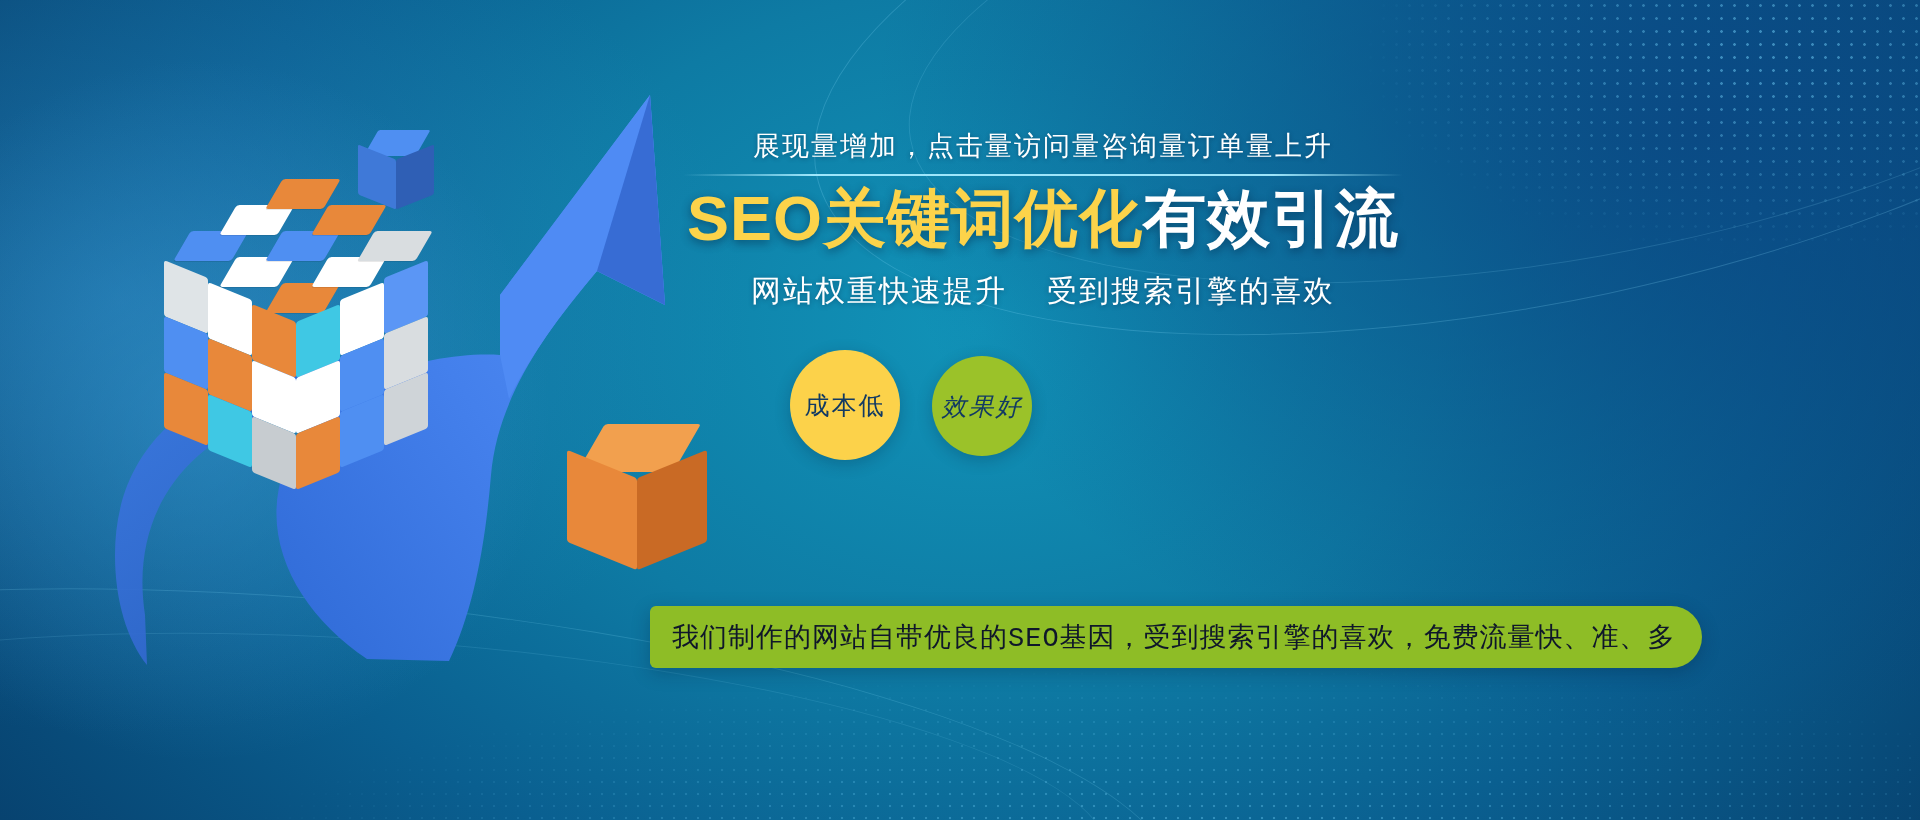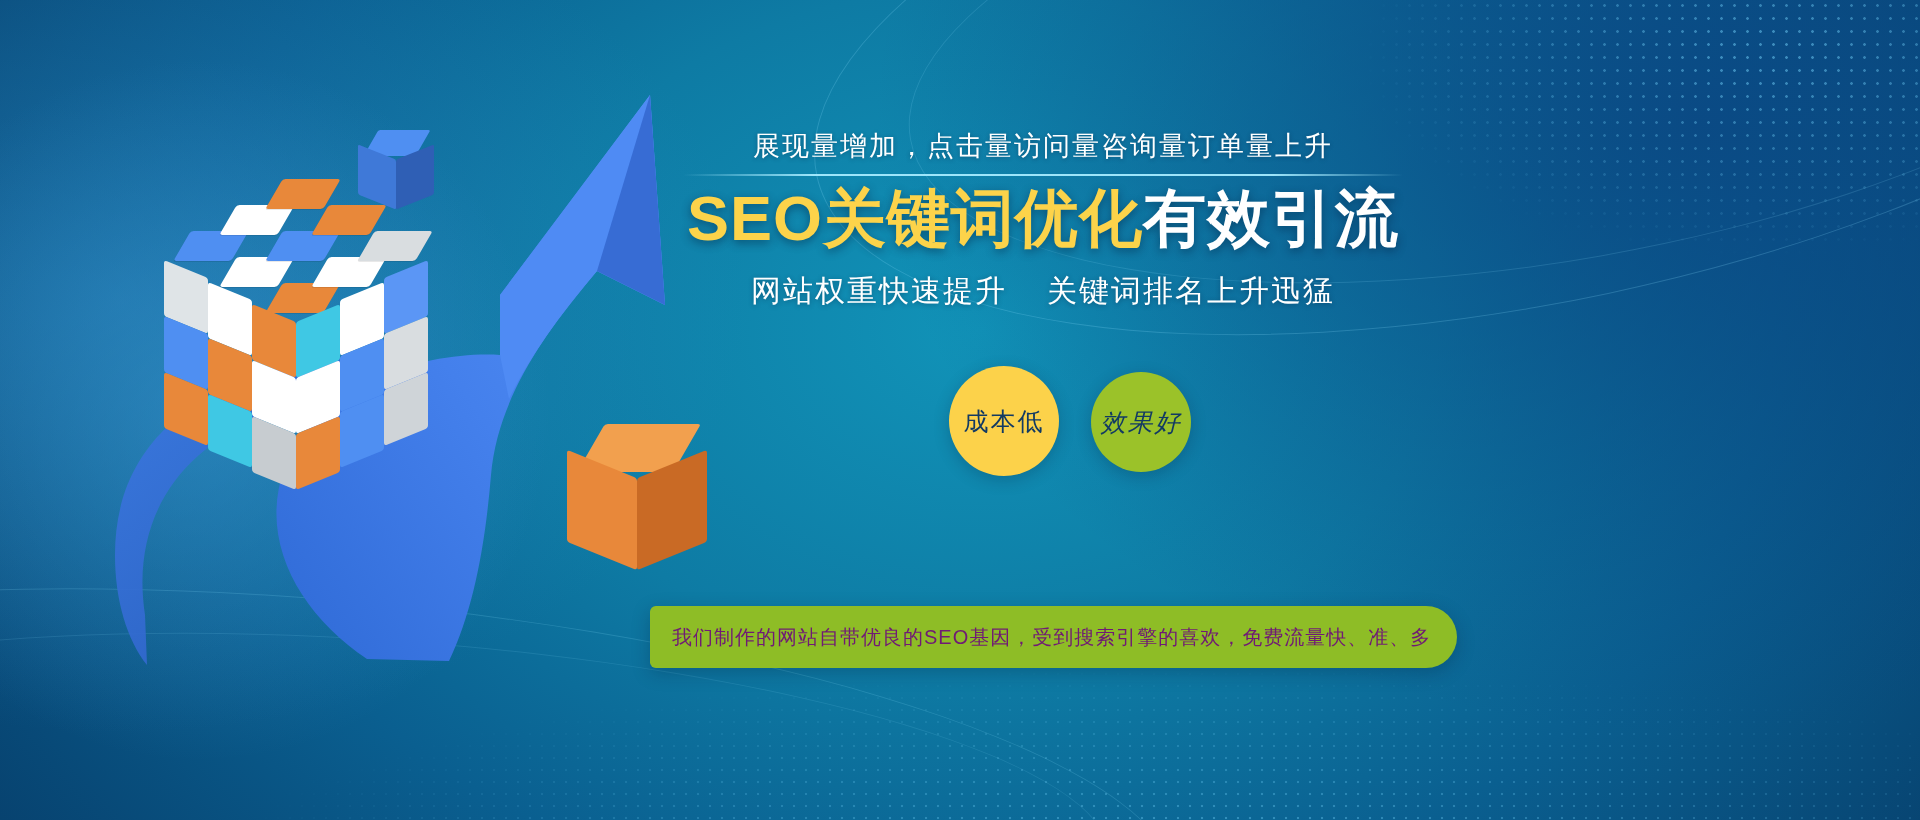--- a/index.html
+++ b/index.html
@@ -97,41 +97,41 @@
   .headline .hl-white{color:#ffffff;}
   .subline{
     margin-top:16px;text-align:center;white-space:nowrap;color:#ffffff;
     font-size:30px;letter-spacing:2px;
     text-shadow:0 1px 5px rgba(0,30,60,.4);
   }
   .subline .gap{display:inline-block;width:40px;}
 
   
   .circles{
-    position:absolute;left:790px;top:356px;width:560px;height:130px;
-    display:flex;align-items:center;gap:32px;justify-content:center;
+    position:absolute;left:790px;top:340px;width:560px;height:130px;
+    display:flex;align-items:center;gap:32px;
   }
   .circle{
     border-radius:50%;display:flex;align-items:center;justify-content:center;
     color:#123a63;font-size:25px;letter-spacing:2px;font-weight:400;
     box-shadow:0 4px 16px rgba(0,20,45,.22);
   }
   .c-yellow{width:110px;height:110px;background:#fcd24a;}
   .c-cyan{width:100px;height:100px;background:#3fc8e4;margin-top:4px;}
   .c-green{width:100px;height:100px;background:#9bc229;margin-top:2px;font-style:italic;}
 
   
   .greenbar{
     position:absolute;left:650px;top:606px;height:62px;
     background:#8ebd26;border-radius:6px 32px 32px 6px;
     display:flex;align-items:center;padding:0 26px 0 22px;
     box-shadow:0 5px 18px rgba(0,25,50,.25);
   }
   .greenbar .txt{
-    color:#701a75;font-size:20px;letter-spacing:1px;white-space:nowrap;
+    color:#0f172a;font-size:27px;letter-spacing:1px;white-space:nowrap;font-family:Liberation Mono, monospace;
   }
 </style>
 </head>
 <body>
 
 <div class="banner">
 
   <div class="bg-layer">
     <div class="glow-left"></div>
     <div class="wave w1"></div>
@@ -210,21 +210,21 @@
     </div>
   </div>
 
   <div class="content">
     <div class="eyebrow">展现量增加，点击量访问量咨询量订单量上升</div>
     <div class="rule"></div>
     <div class="headline">
       <span class="hl-yellow">SEO关键词优化</span><span class="hl-white">有效引流</span>
     </div>
     <div class="subline">
-      <span>网站权重快速提升</span><span class="gap"></span><span>关键词排名上升迅猛</span>
+      <span>网站权重快速提升</span><span class="gap"></span><span>受到搜索引擎的喜欢</span>
     </div>
   </div>
 
   <div class="circles">
     <div class="circle c-yellow">
       <span>成本低</span>
     </div>
     <div class="circle c-green">
       <span>效果好</span>
     </div>

